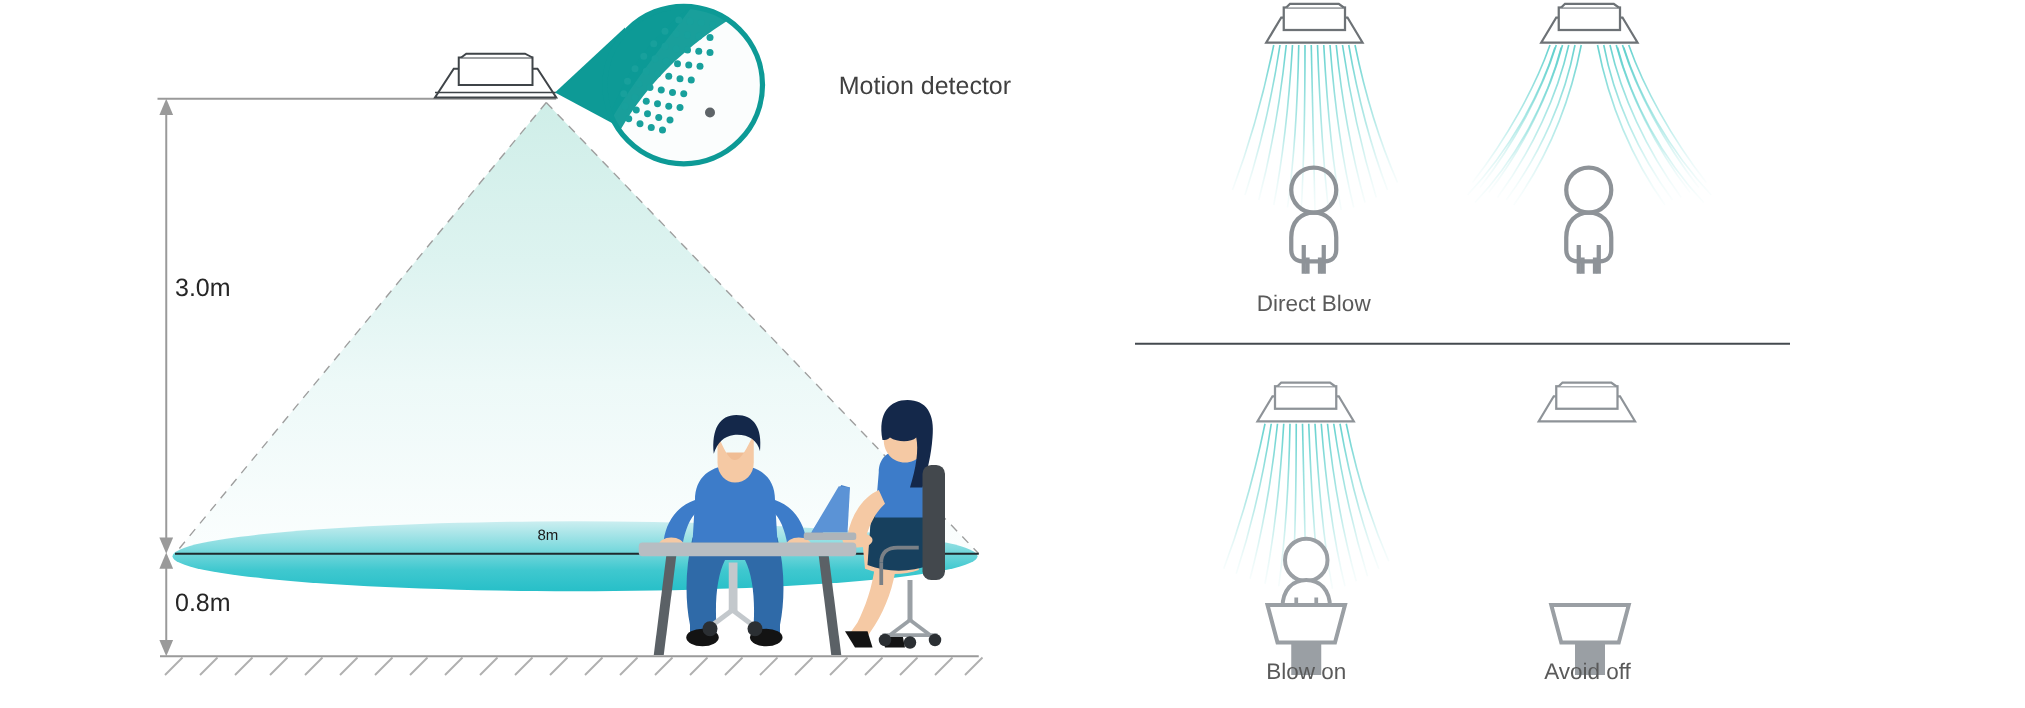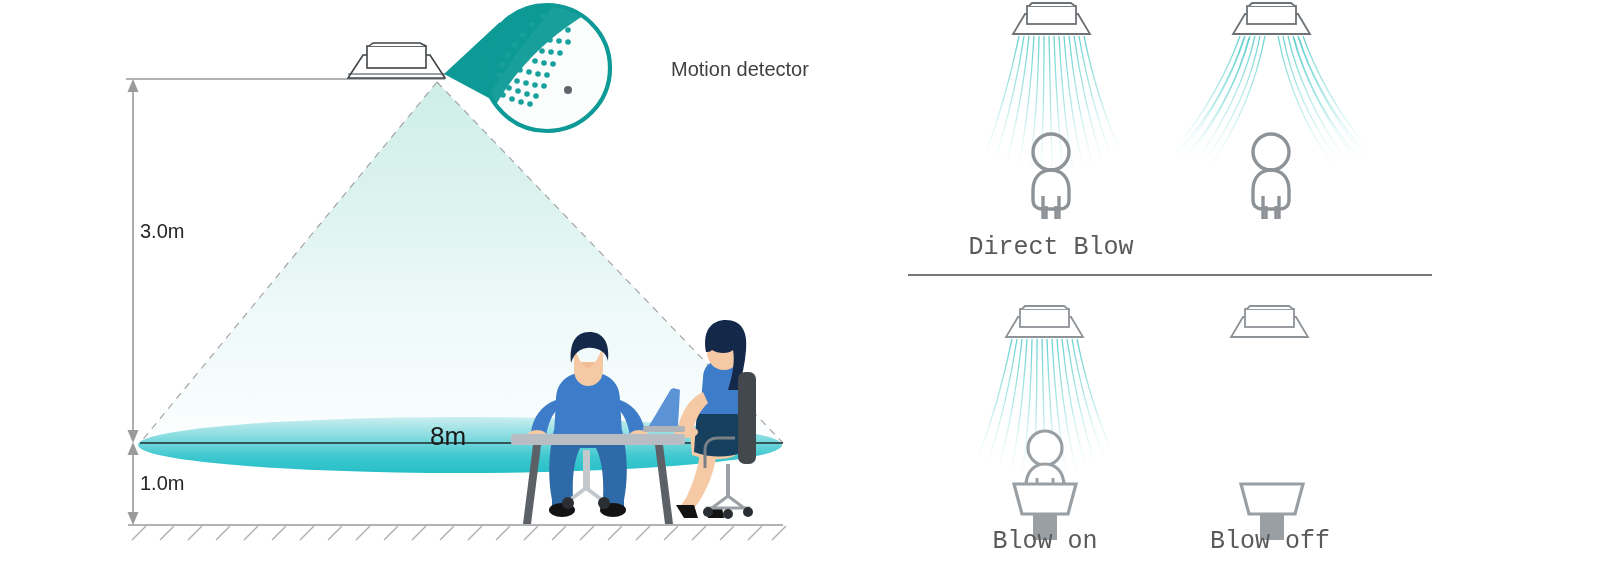--- a/index.html
+++ b/index.html
@@ -28,29 +28,29 @@
   }
   .lbl {
     position: absolute;
     color: #3b3b3b;
     white-space: nowrap;
     font-family: "Liberation Sans", "DejaVu Sans", sans-serif;
   }
   .lbl-motion   { left: 623px; top: 58px;  font-size: 20px; color: #404040; margin-left: 48px; }
   .lbl-42m      { left: 140px; top: 220px; font-size: 20px; color: #262626; }
   .lbl-08m      { left: 140px; top: 472px; font-size: 20px; color: #262626; }
-  .lbl-8m       { left: 430px; top: 421px; font-size: 26px; color: #1a1a1a; }
+  .lbl-8m       { left: 430px; top: 421px; font-size: 12px; color: #1a1a1a; }
   .cap {
     position: absolute;
-    font-size: 25px;
+    font-size: 18px;
     color: #5a5a5a;
     text-align: center;
     white-space: nowrap;
     transform: translateX(-50%);
-    font-family: Liberation Mono, monospace;
+    font-family: Liberation Sans, sans-serif;
   }
   .cap-direct      { left: 1051px; top: 233px; }
   .cap-avoid       { left: 1271px; top: 233px; }
   .cap-auto-on     { left: 1045px; top: 527px; }
   .cap-auto-off    { left: 1270px; top: 527px; }
 </style>
 </head>
 <body>
 
 <div id="stage">
@@ -410,24 +410,24 @@
           <rect x="1260" y="514" width="24" height="26" fill="#9a9fa4"></rect>
         </g>
       </g>
     </g>
   </svg>
 
   <div class="lbl lbl-motion">Motion detector</div>
 
   <div class="lbl lbl-42m">3.0m</div>
 
-  <div class="lbl lbl-08m">1.0m</div>
+  <div class="lbl lbl-08m">0.8m</div>
 
   <div class="lbl lbl-8m">8m</div>
 
   <div class="cap cap-direct">Direct Blow</div>
 
 
   <div class="cap cap-auto-on">Blow on</div>
 
-  <div class="cap cap-auto-off">Blow off</div>
+  <div class="cap cap-auto-off">Avoid off</div>
 
 </div>
 
 </body></html>

